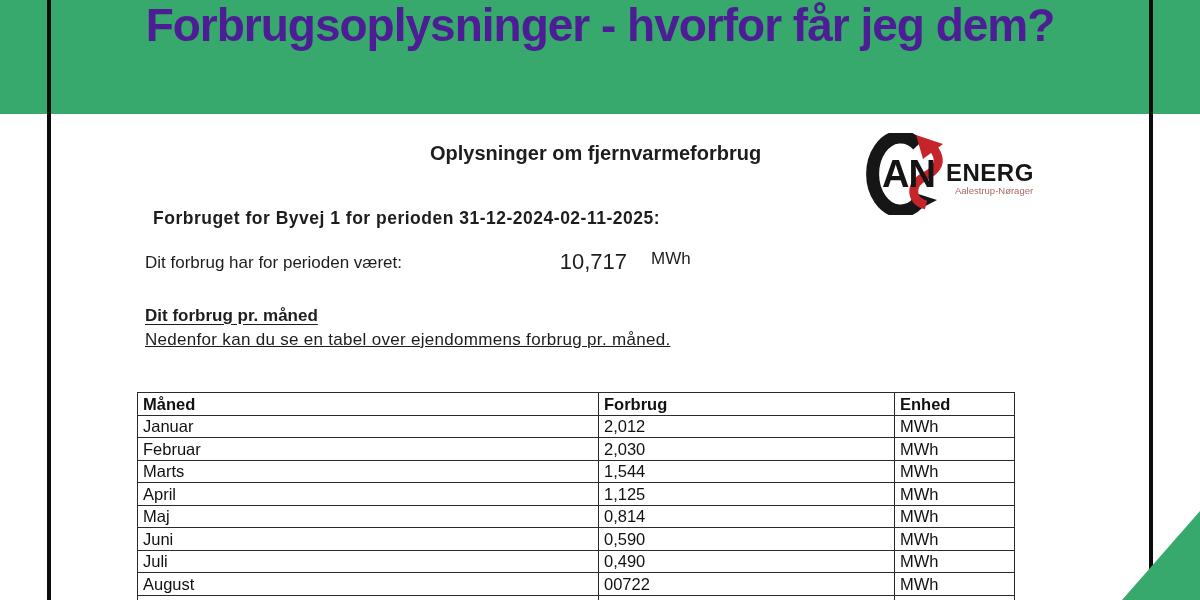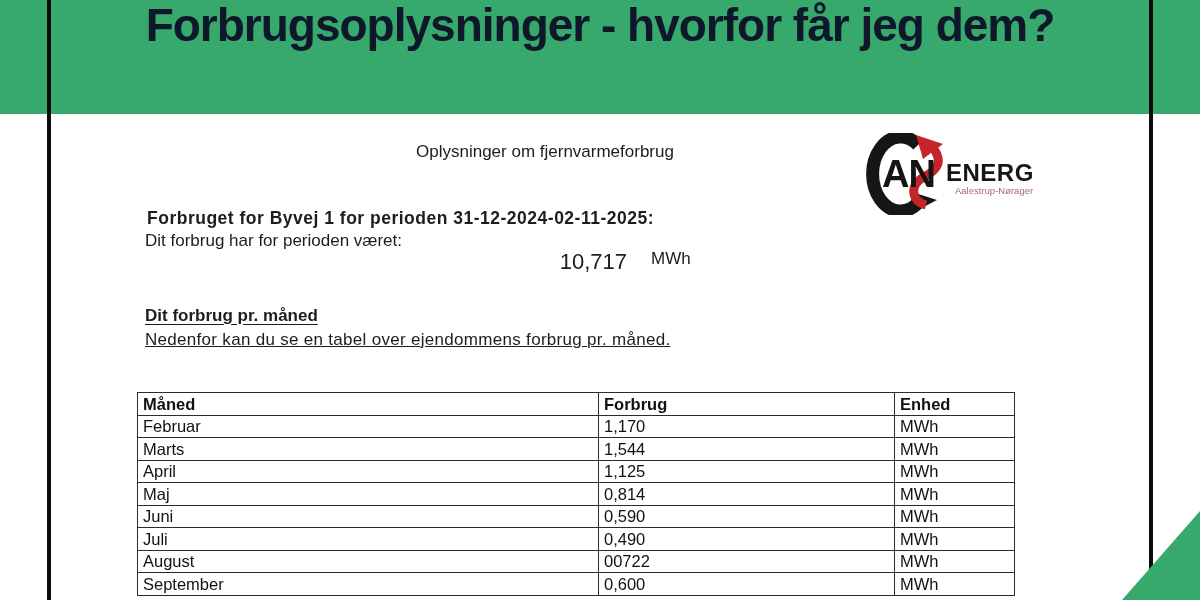--- a/index.html
+++ b/index.html
@@ -5,46 +5,46 @@
   * { margin:0; padding:0; box-sizing:border-box; }
   html,body { width:1200px; height:600px; overflow:hidden; }
   #screen {
     position:relative; width:1200px; height:600px; overflow:hidden;
     background:#ffffff; font-family:"Liberation Sans", sans-serif; color:#1d1d1f;
   }
 
   
   .banner { position:absolute; left:0; top:0; width:1200px; height:114px; background:#38a96c; z-index:1; }
   .banner-title {
-    color:#0f172a; font-weight:bold; font-size:46px; line-height:50px;
+    color:#4c1d95; font-weight:bold; font-size:46px; line-height:50px;
     text-align:center; letter-spacing:-1px; white-space:nowrap;
   }
 
   
   .vline { position:absolute; top:0; width:4px; height:600px; background:#0c0c0c; z-index:2; }
   .vline.left  { left:47px; }
   .vline.right { left:1149px; }
 
   
   .corner-triangle {
     position:absolute; left:1122px; top:511px; width:78px; height:89px;
     background:#38a96c; clip-path:polygon(100% 0, 100% 100%, 0 100%); z-index:6;
   }
 
   
-  .doc-heading { position:absolute; left:416px; top:142px; font-size:17px; font-weight:normal; }
+  .doc-heading { position:absolute; left:430px; top:142px; font-size:20px; font-weight:bold; }
 
   .logo { position:absolute; left:860px; top:133px; width:175px; height:82px; }
 
   .period-title {
-    position:absolute; left:147px; top:208px; font-size:17.5px; font-weight:bold;
+    position:absolute; left:153px; top:208px; font-size:17.5px; font-weight:bold;
     letter-spacing:0.5px; white-space:nowrap;
   }
 
-  .usage-label { position:absolute; left:145px; top:231px; font-size:17px; }
+  .usage-label { position:absolute; left:145px; top:253px; font-size:17px; }
   .usage-value { position:absolute; left:545px; top:249px; width:82px; text-align:right; font-size:22px; }
   .usage-unit  { position:absolute; left:651px; top:249px; font-size:17px; }
 
   .monthly-heading {
     position:absolute; left:145px; top:306px; font-size:17px; font-weight:bold;
     text-decoration:underline; text-underline-offset:3px;
   }
   .monthly-subtext { position:absolute; left:145px; top:330px; font-size:17px; letter-spacing:0.3px; white-space:nowrap;text-decoration:underline; }
 
   table.consumption {
@@ -100,22 +100,27 @@
     </colgroup>
     <thead>
         <tr>
           <th>Måned</th>
           <th class="num">Forbrug</th>
           <th class="num">Enhed</th>
         </tr>
       </thead>
     <tbody>
         <tr>
+          <td>Januar</td>
+          <td class="num">2,012</td>
+          <td class="num">MWh</td>
+        </tr>
+        <tr>
           <td>Februar</td>
-          <td class="num">1,170</td>
+          <td class="num">2,030</td>
           <td class="num">MWh</td>
         </tr>
         <tr>
           <td>Marts</td>
           <td class="num">1,544</td>
           <td class="num">MWh</td>
         </tr>
         <tr>
           <td>April</td>
           <td class="num">1,125</td>

